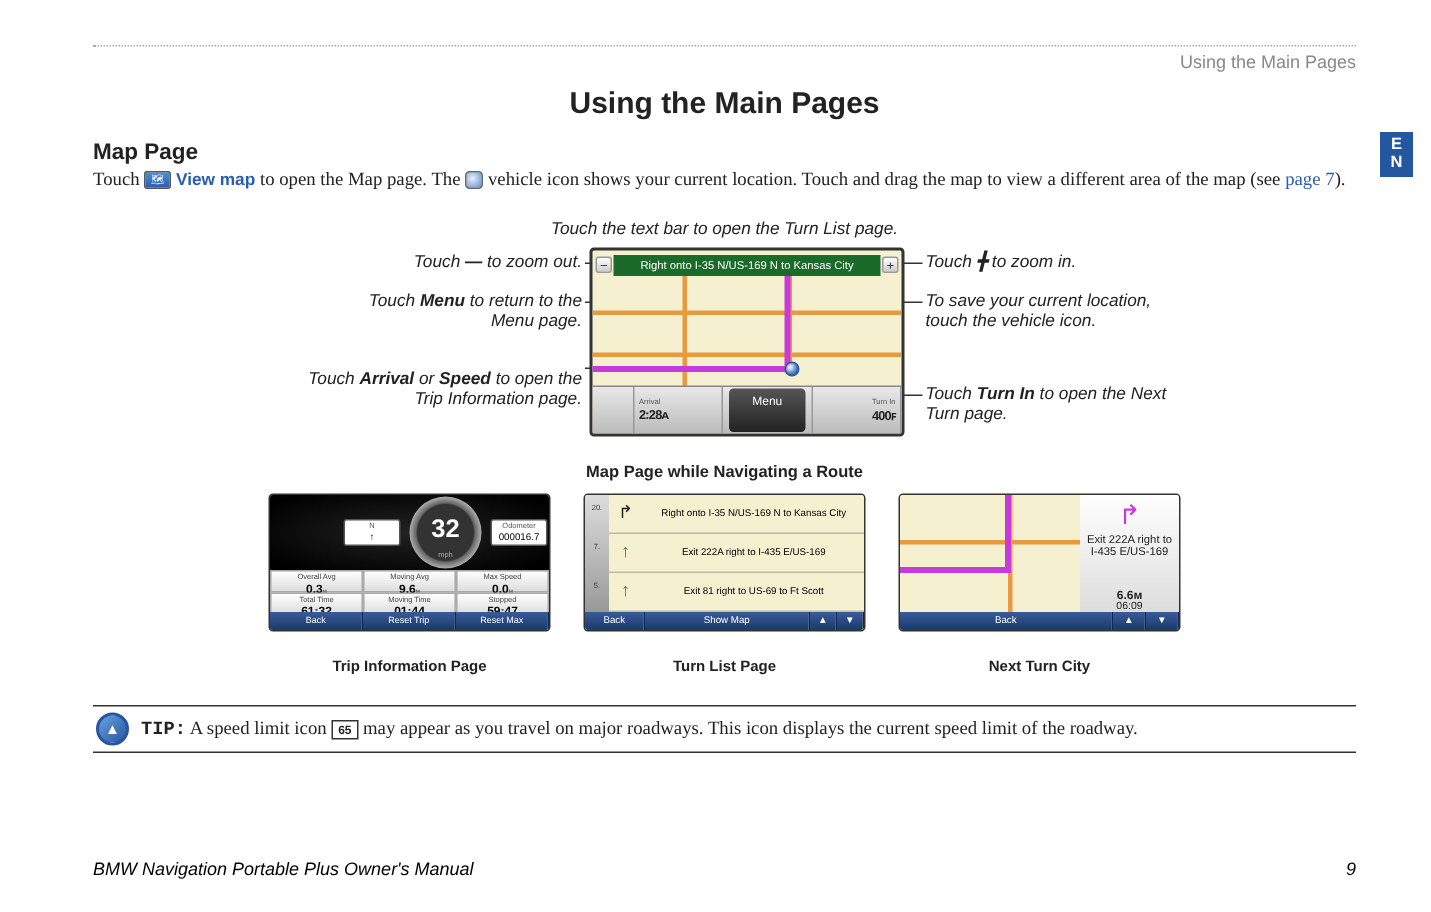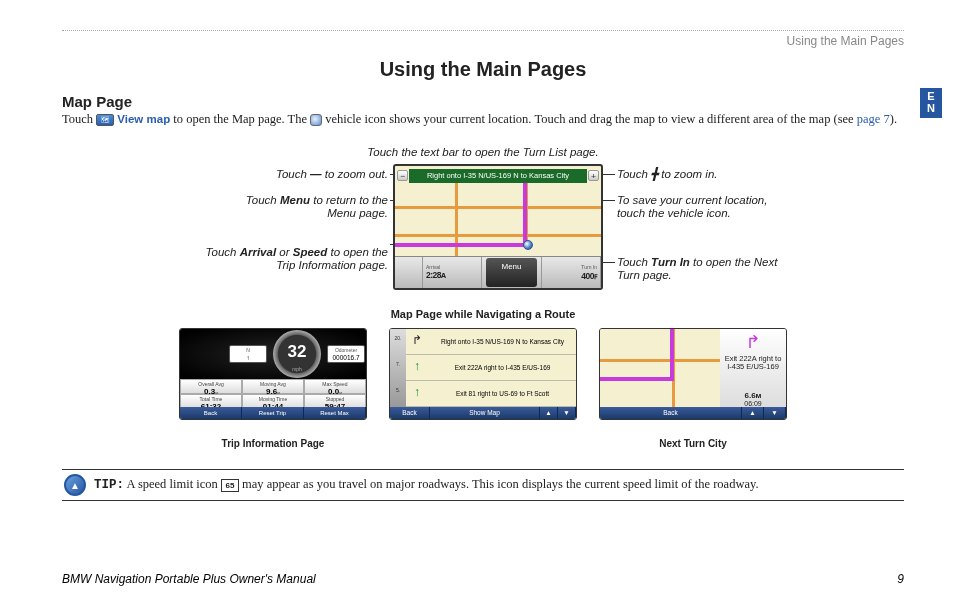--- a/index.html
+++ b/index.html
@@ -580,20 +580,21 @@
             <div class="tl-text">Exit 81 right to US-69 to Ft Scott</div>
           </div>
           <div class="thumb-btns">
             <div class="thbtn" style="flex:0 0 40px;">Back</div>
             <div class="thbtn" style="flex:1;">Show Map</div>
             <div class="thbtn" style="flex:0 0 18px;">▲</div>
             <div class="thbtn" style="flex:0 0 18px;">▼</div>
           </div>
         </div>
       </div>
+      <div class="thumb-caption">Turn List Page</div>
     </div>
 
     <div class="thumb-wrap">
       <div class="thumb">
         <div class="nt-map">
           <div class="road-h" style="top:30px;"></div>
           <div class="road-v" style="left:72px; top:0; height:80px;"></div>
           <div class="route-line" style="left:0; top:48px; width:74px;"></div>
           <div class="route-line" style="left:70px; top:0; width:4px; height:52px;"></div>
         </div>

